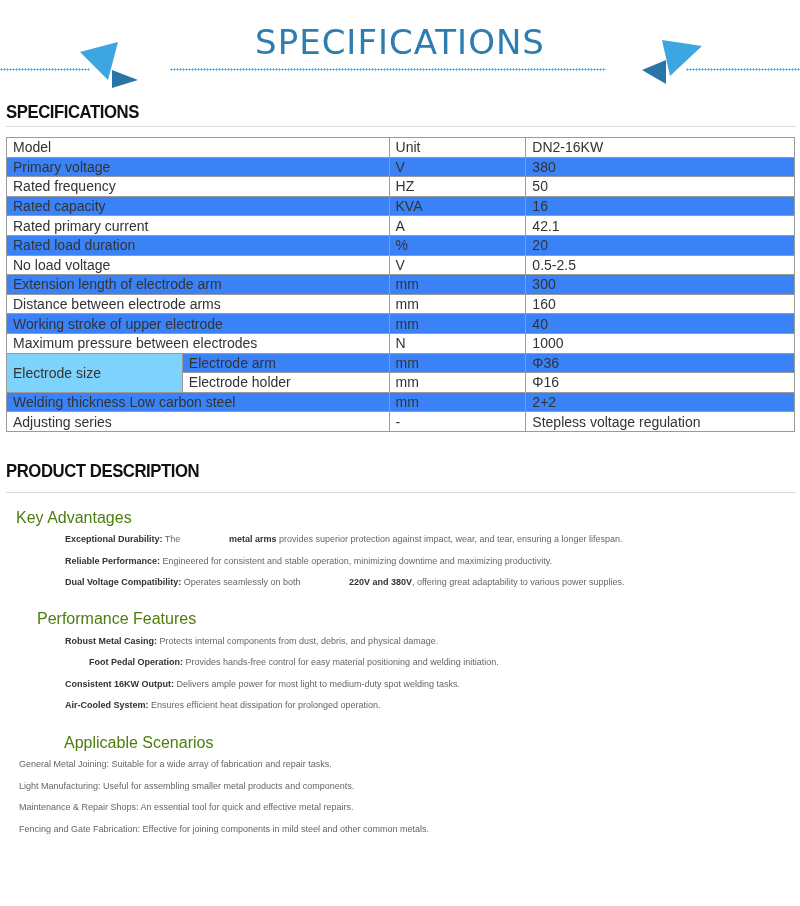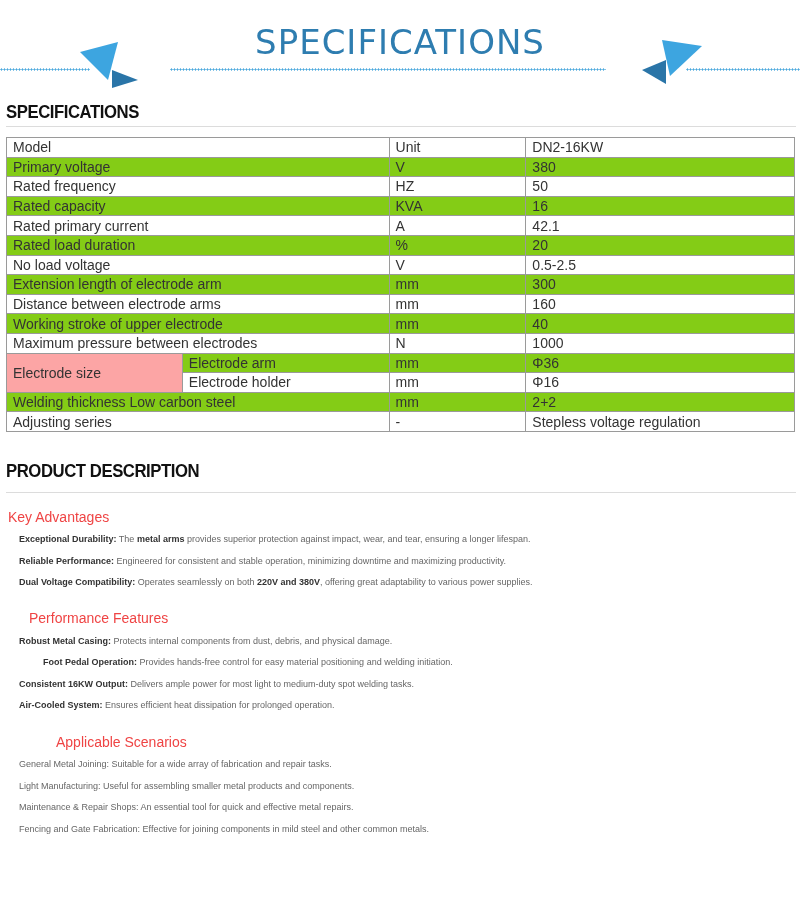--- a/index.html
+++ b/index.html
@@ -8,25 +8,25 @@
   .banner { position: absolute; left: 0; top: 0; width: 800px; height: 105px; }
   .banner-title { position: absolute; top: 22px; left: 0; width: 800px; text-align: center; font-family: "DejaVu Sans", sans-serif; font-size: 34px; color: #2e7db0; letter-spacing: 1px; }
   .banner-sub { position: absolute; top: 80px; left: 0; width: 800px; text-align: center; font-family: "DejaVu Sans", sans-serif; font-size: 19px; color: #2e7db0; letter-spacing: 14px; padding-left: 14px; box-sizing: border-box; }
   .dots { position: absolute; top: 68px; height: 3px; background-image: radial-gradient(circle, #4aa8dc 0.9px, transparent 1.2px); background-size: 3px 3px; background-repeat: repeat-x; }
 
   .section-title { position: absolute; left: 6px; font-family: "Liberation Sans", sans-serif; font-weight: bold; font-size: 19px; color: #111; letter-spacing: -0.5px; transform: scaleX(0.88); transform-origin: left; }
   .hr { position: absolute; left: 6px; width: 790px; height: 1px; background: #dcdcdc; }
 
   table.spec { position: absolute; left: 6px; top: 137px; width: 789px; border-collapse: collapse; font-size: 14px; color: #333; }
   table.spec td { border: 1px solid #9a9a9a; height: 19.6px; padding: 0 0 0 6px; box-sizing: border-box; }
-  table.spec tr.alt td { background: #84cc16; }
+  table.spec tr.alt td { background: #3b82f6; }
   table.spec { border: 1.5px solid #555; }
-  .sub-h { position: absolute; left: 8px; font-size: 14px; color: #ef4444; }
+  .sub-h { position: absolute; left: 16px; font-size: 16px; color: #4d7c0f; }
   .item { position: absolute; left: 19px; font-size: 9px; color: #666; white-space: nowrap; }
-  .item b { color: #333; font-weight: bold; }
+  .item b { color: #333; font-weight: bold; margin-left: 46px; }
 </style>
 </head>
 <body>
 
 <div class="banner">
   <div class="dots" style="left:0; width:90px;"></div>
   <div class="dots" style="left:170px; width:436px;"></div>
   <div class="dots" style="left:686px; width:114px;"></div>
 
   <svg style="position:absolute; left:78px; top:40px;" width="62" height="48">
@@ -101,21 +101,21 @@
     <td colspan="2">Working stroke of upper electrode</td>
     <td>mm</td>
     <td>40</td>
   </tr>
   <tr>
     <td colspan="2">Maximum pressure between electrodes</td>
     <td>N</td>
     <td>1000</td>
   </tr>
   <tr class="alt">
-    <td rowspan="2" style="background:#fca5a5;">Electrode size</td>
+    <td rowspan="2" style="background:#7dd3fc;">Electrode size</td>
     <td>Electrode arm</td>
     <td>mm</td>
     <td>Φ36</td>
   </tr>
   <tr>
     <td>Electrode holder</td>
     <td>mm</td>
     <td>Φ16</td>
   </tr>
   <tr class="alt">

